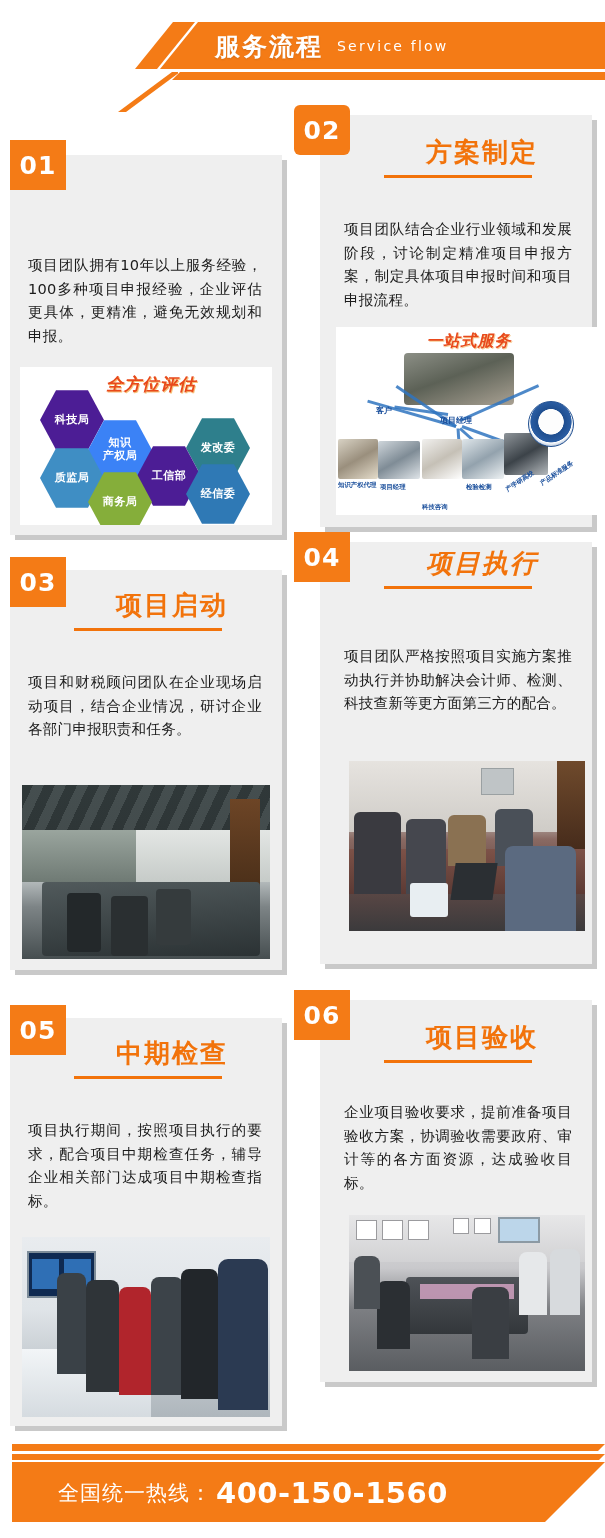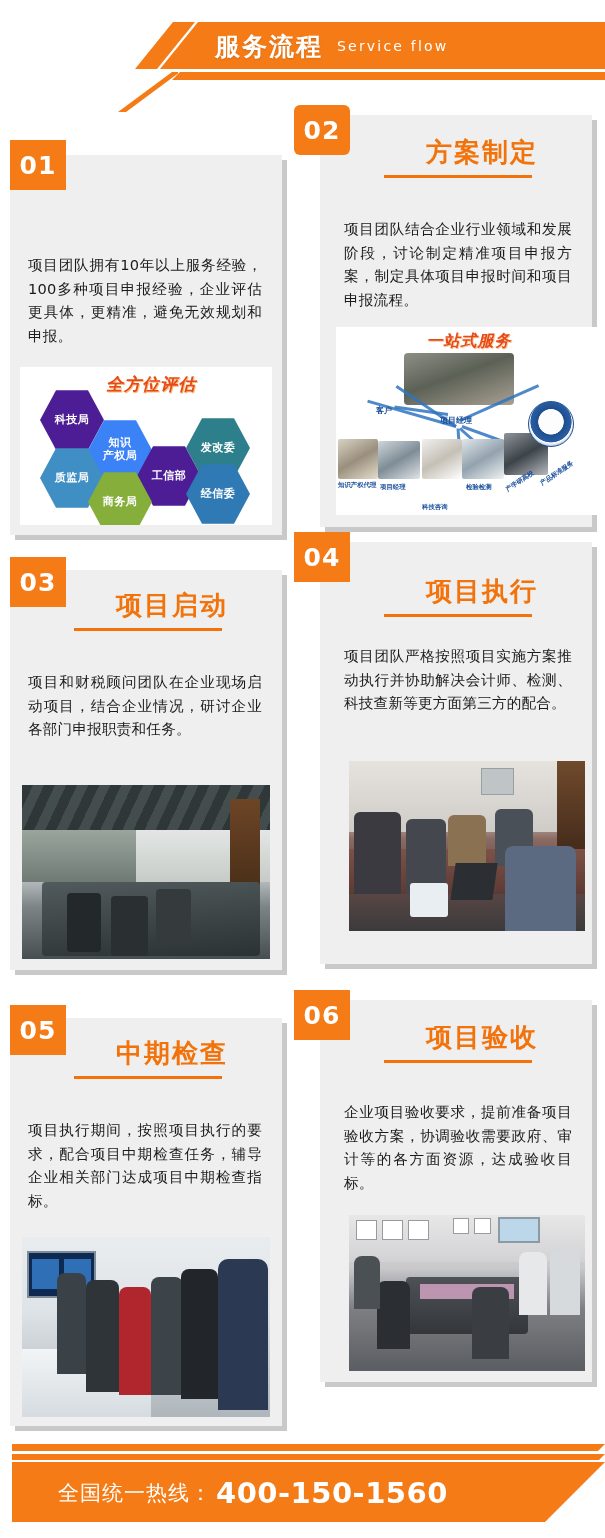--- a/index.html
+++ b/index.html
@@ -226,21 +226,21 @@
     <div style="position:absolute;left:36%;top:64%;width:15%;height:34%;background:#2a2f31;border-radius:4px;"></div>
     <div style="position:absolute;left:54%;top:60%;width:14%;height:32%;background:#353b3d;border-radius:4px;"></div>
   </div>
 </div>
 
 <div class="card" style="left:320px; top:542px; width:272px; height:422px;">
   <div class="card-box" style="height:422px;"></div>
   <div class="badge" style="left:-26px; top:-10px;">
     <span>04</span>
   </div>
-  <div class="card-title" style="margin-top:32px; padding-left:52px;">
+  <div class="card-title" style="margin-top:4px; padding-left:52px;font-style:italic;">
     <span>项目执行</span>
     <div class="title-rule" style="width:148px; margin-left:12px;"></div>
   </div>
   <div class="card-body" style="position:absolute; left:24px; top:102px; width:228px;">项目团队严格按照项目实施方案推动执行并协助解决会计师、检测、科技查新等更方面第三方的配合。</div>
 
   <div class="photo framed" style="left:22px; top:212px; width:250px; height:184px;">
     <div style="position:absolute;inset:0;background:linear-gradient(180deg,#d9d6d2 0%,#c6c2bd 32%,#8a6a63 46%,#6e4f4a 62%,#3b3a3c 100%);"></div>
     <div style="position:absolute;left:0;top:0;width:100%;height:42%;background:linear-gradient(180deg,#e6e3df,#cfccc7);"></div>
     <div style="position:absolute;left:56%;top:4%;width:14%;height:16%;background:#bfc4c6;border:1px solid #9aa0a2;"></div>
     <div style="position:absolute;left:88%;top:0;width:12%;height:56%;background:linear-gradient(180deg,#6f4a2c,#43291a);"></div>

